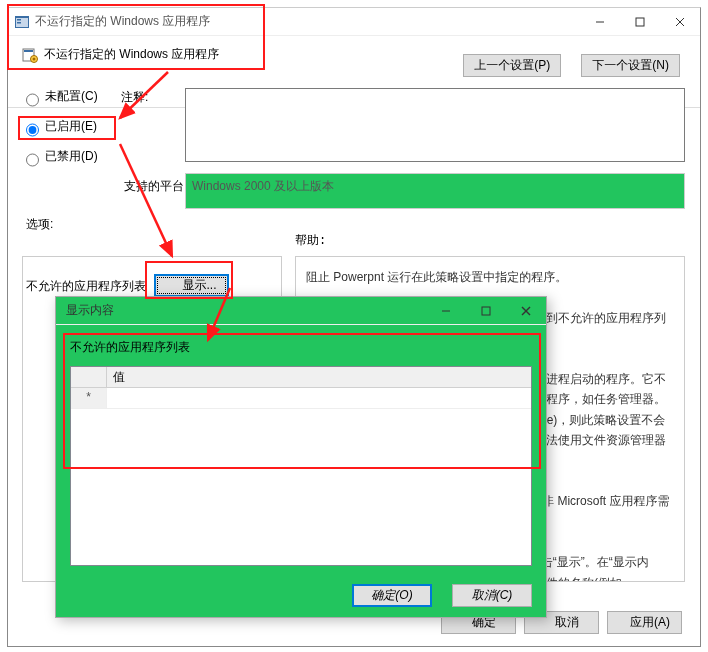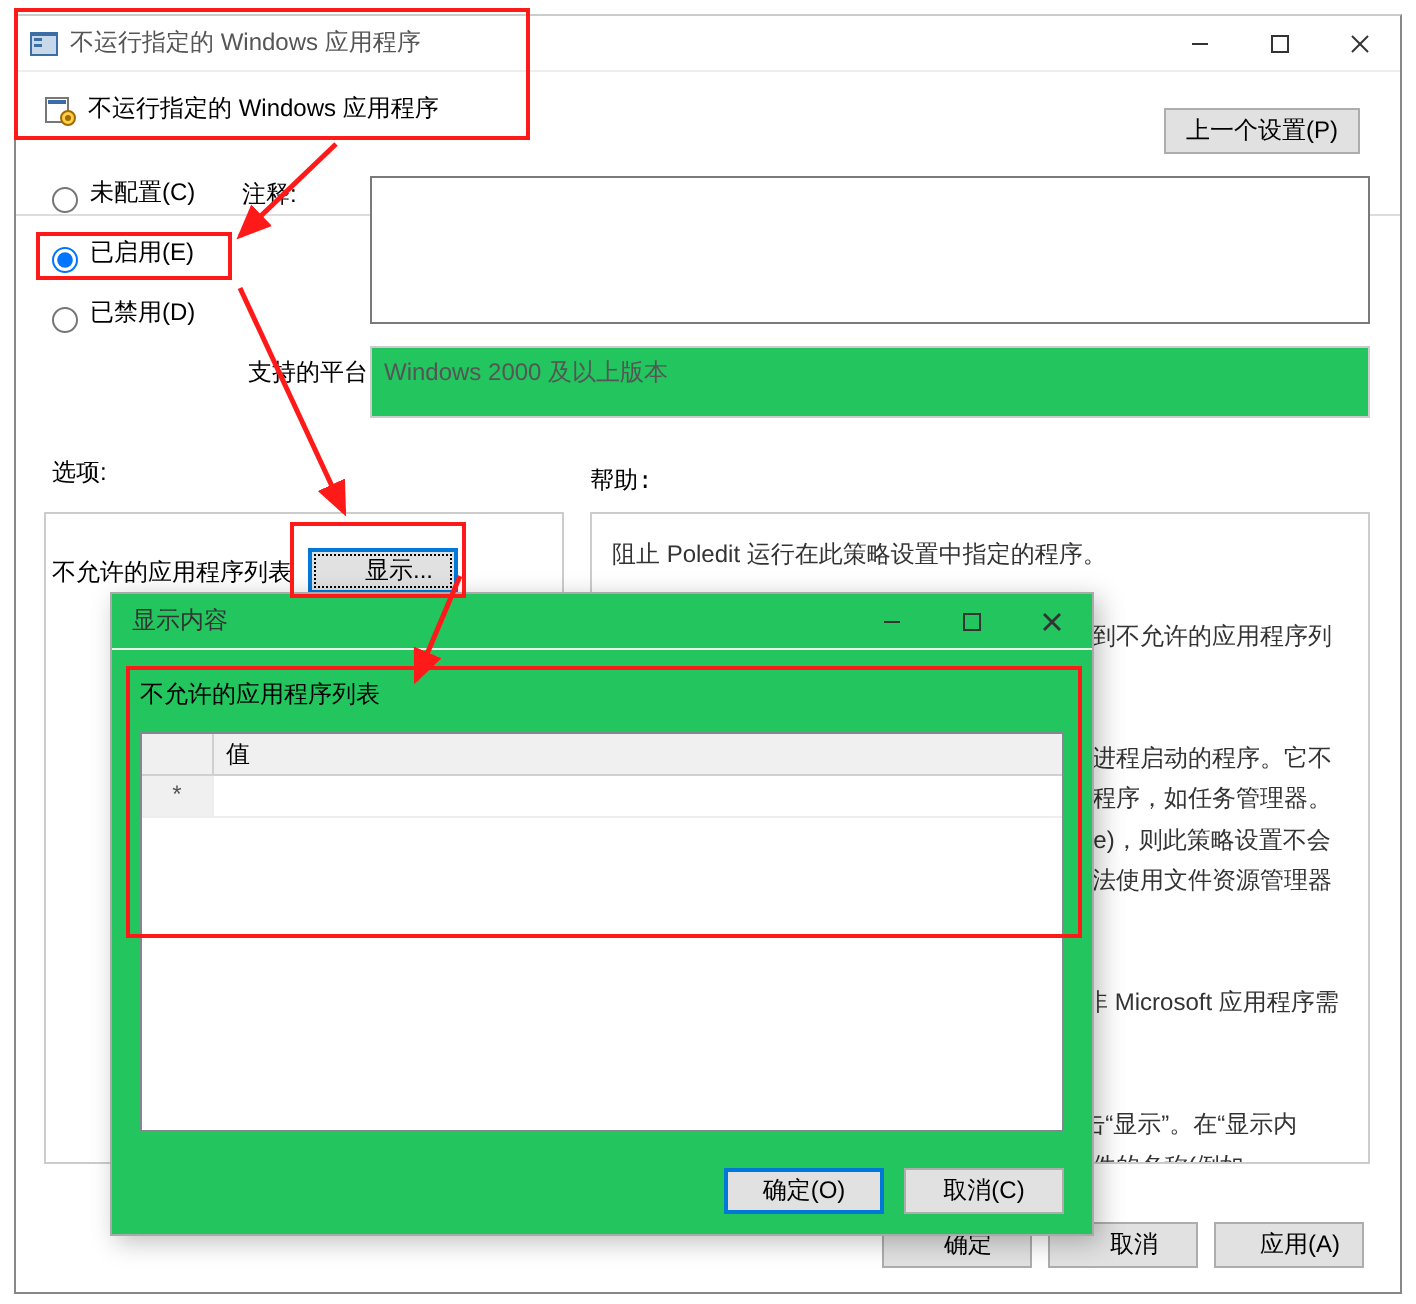--- a/index.html
+++ b/index.html
@@ -24,21 +24,21 @@
 .radio-row { display: flex; height: 24px; margin-bottom: 6px; }
 .radio-row input { margin-right: 6px; }
 
 .label-sec { color: #000; }
 .comment-label { position: absolute; left: 113px; top: 81px; }
 .comment-box { position: absolute; left: 177px; top: 80px; width: 500px; height: 74px; border: 1px solid #7a7a7a; background: #fff; }
 
 .platform-label { position: absolute; left: 116px; top: 170px; }
 .platform-box { position: absolute; left: 177px; top: 165px; width: 500px; height: 36px; border: 1px solid #ccc; background: #22c55e; color: #555; padding: 4px 6px; }
 
-.opts-label { position: absolute; left: 18px; top: 220px; }
+.opts-label { position: absolute; left: 18px; top: 208px; }
 .help-label { position: absolute; left: 287px; top: 224px; font-family: Liberation Mono, monospace; }
 
 .left-panel { position: absolute; left: 14px; top: 248px; width: 260px; height: 326px; border: 1px solid #ccc; background: #fff; padding: 10px; }
 .show-button { position: absolute; left: 146px; top: 266px; width: 75px; height: 23px; background: #e1e1e1; border: 2px solid #0078d7; outline: 1px dotted #000; outline-offset: -4px; display: flex; align-items: center; justify-content: center; padding-left: 16px; }
 .list-label { position: absolute; left: 18px; top: 270px; }
 
 .right-panel { position: absolute; left: 287px; top: 248px; width: 390px; height: 326px; border: 1px solid #ccc; background: #fff; padding: 10px; color: #333; line-height: 1.7; overflow: hidden; }
 
 .bottom-buttons { position: absolute; right: 18px; bottom: 12px; display: flex; gap: 8px; }
 .bottom-buttons .btn-std { min-width: 75px; padding-left: 21px; }
@@ -50,21 +50,21 @@
 .child-titlebar .btn { width: 40px; height: 26px; display: flex; align-items: center; justify-content: center; color: #555; }
 .child-body { padding: 14px 14px 8px 14px; }
 .grid { border: 1px solid #828790; margin-top: 10px; height: 200px; background: #fff; }
 .grid-header { display: flex; background: #f0f0f0; border-bottom: 1px solid #d0d0d0; }
 .grid-header .hcell-rowhdr { width: 36px; border-right: 1px solid #d0d0d0; height: 20px; }
 .grid-header .hcell { flex: 1; padding: 2px 6px; height: 20px; }
 .grid-row { display: flex; border-bottom: 1px solid #eee; }
 .grid-row .rcell-rowhdr { width: 36px; border-right: 1px solid #eee; text-align: center; height: 20px; padding-top: 2px; color: #555; background: #f0f0f0; }
 .grid-row .rcell { flex: 1; padding: 2px 6px; height: 20px; }
 
-.child-buttons { position: absolute; right: 14px; bottom: 10px; display: flex; gap: 10px; }
+.child-buttons { position: absolute; right: 14px; bottom: 10px; display: flex; gap: 20px; font-style: italic; }
 .child-buttons .btn-std { min-width: 80px; }
 .red-box { border: 2px solid #ff1a1a; position: absolute; z-index: 190; pointer-events: none; }
 
 svg.arrow { position: absolute; z-index: 195; pointer-events: none; }
 </style>
 </head>
 <body>
 
 <div class="main-window">
 
@@ -99,20 +99,21 @@
       <rect x="1" y="2" width="11" height="12" fill="#fff" stroke="#777"></rect>
       <rect x="2" y="3" width="9" height="2" fill="#3a6ea5"></rect>
       <circle cx="12" cy="12" r="3.5" fill="#ffcf48" stroke="#a06a00"></circle>
       <circle cx="12" cy="12" r="1.5" fill="#a06a00"></circle>
     </svg>
     <span class="setting-title">不运行指定的 Windows 应用程序</span>
   </div>
 
   <div class="nav-buttons">
     <div class="btn-std">上一个设置(P)</div>
+    <div class="btn-std">下一个设置(N)</div>
   </div>
 
   <div class="divider" style="margin-top: 36px;"></div>
 
   <div class="options">
     <label class="radio-row">
       <input type="radio" name="state" style="">
       <span>未配置(C)</span>
     </label>
     <label class="radio-row">
@@ -132,21 +133,21 @@
   <div class="platform-box">Windows 2000 及以上版本</div>
 
   <span class="opts-label">选项:</span>
   <span class="help-label">帮助:</span>
 
   <div class="left-panel"></div>
   <span class="list-label">不允许的应用程序列表</span>
   <div class="show-button">显示...</div>
 
   <div class="right-panel">
-    <p>阻止 Poledit 运行在此策略设置中指定的程序。</p><br>
+    <p>阻止 Powerpnt 运行在此策略设置中指定的程序。</p><br>
     <p>如果启用此策略设置，则用户无法运行已添加到不允许的应用程序列表中的程序。</p><br>
     <p>此策略设置仅阻止用户运行由文件资源管理器进程启动的程序。它不会阻止用户运行由系统进程或其他进程启动的程序，如任务管理器。 此外，如果用户可以访问命令提示符 (Cmd.exe)，则此策略设置不会阻止他们在命令窗口中启动程序，即使他们无法使用文件资源管理器启动程序。</p><br>
     <p>注意: 具有 Windows 2000 或更高版本证书的非 Microsoft 应用程序需要遵守此策略设置。</p><br>
     <p>注意: 若要创建不允许的应用程序列表，请单击“显示”。在“显示内容”对话框的“值”列中，键入应用程序可执行文件的名称(例如，Winword.exe、Poledit.exe、Powerpnt.exe)。</p>
   </div>
 
   <div class="bottom-buttons">
     <div class="btn-std">确定</div>
     <div class="btn-std">取消</div>
     <div class="btn-std">应用(A)</div>

